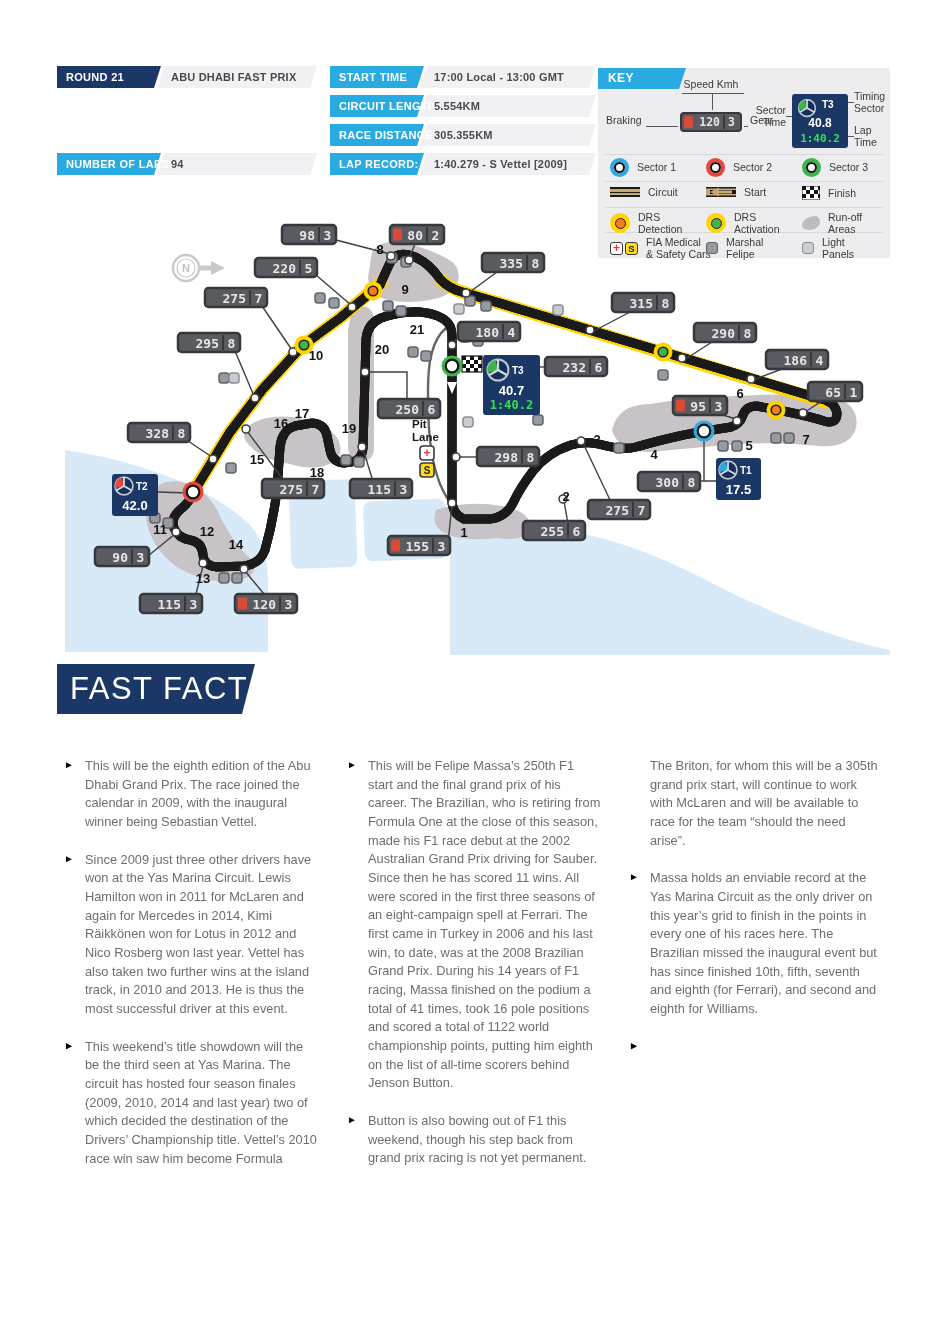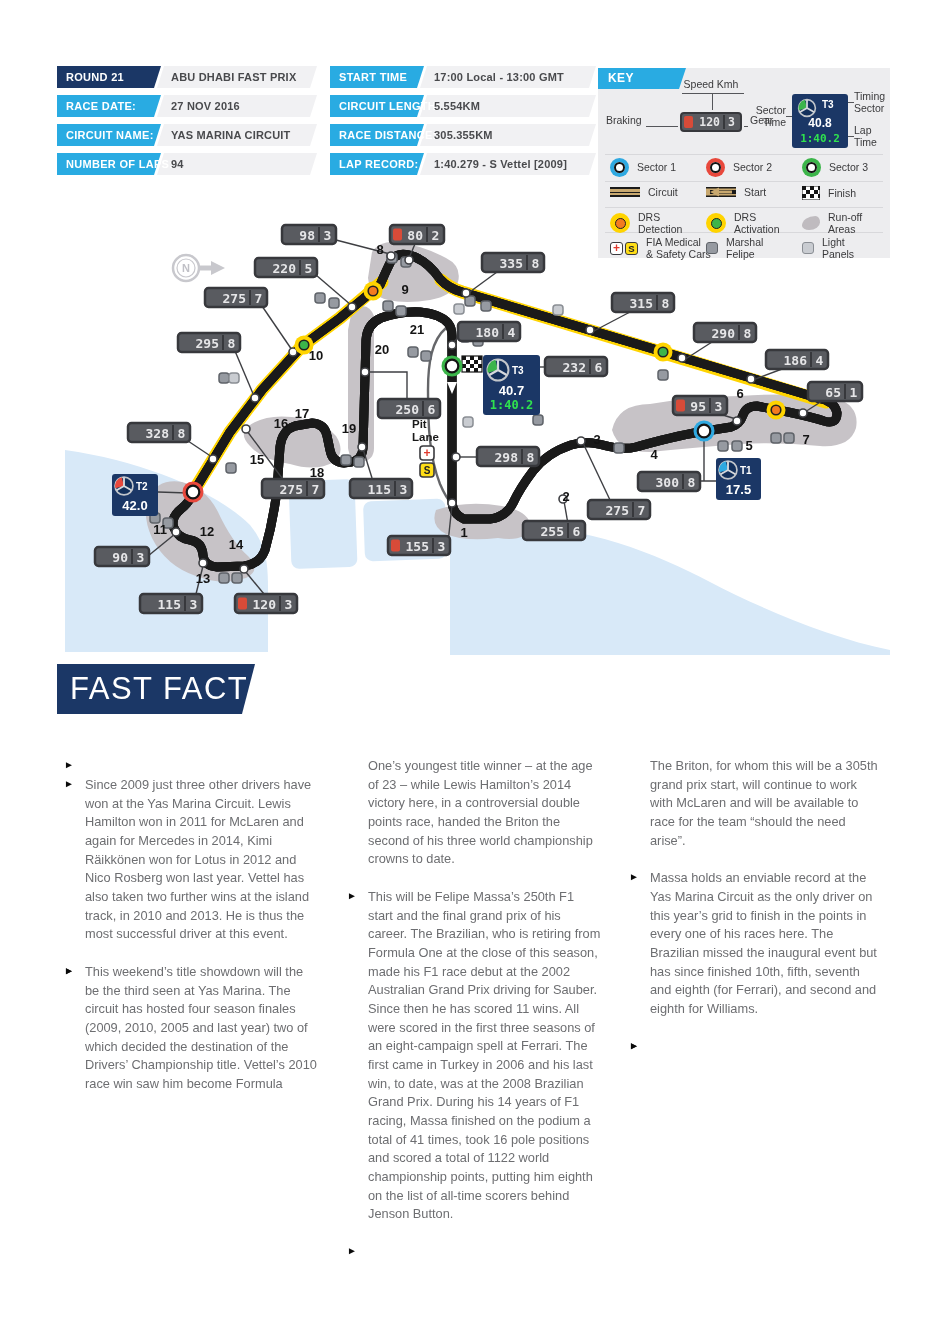--- a/index.html
+++ b/index.html
@@ -87,32 +87,20 @@
 
 <div class="page">
 
   <div class="itable" style="left:57px;top:66px;width:260px;height:110px">
     <div class="irow" style="top:0;width:260px">
       <div class="ibg lab" style="width:104px;background:#1B3766"></div>
         <div class="ibg val" style="left:100px;width:160px"></div>
       <span class="ilab">ROUND 21</span>
       <span class="ival" style="left:114px">ABU DHABI FAST PRIX</span>
     </div>
-    <div class="irow" style="top:29px;width:260px">
-      <div class="ibg lab" style="width:104px;background:#29ABE2"></div>
-        <div class="ibg val" style="left:100px;width:160px"></div>
-      <span class="ilab">RACE DATE:</span>
-      <span class="ival" style="left:114px">27 NOV 2016</span>
-    </div>
-    <div class="irow" style="top:58px;width:260px">
-      <div class="ibg lab" style="width:104px;background:#29ABE2"></div>
-        <div class="ibg val" style="left:100px;width:160px"></div>
-      <span class="ilab">CIRCUIT NAME:</span>
-      <span class="ival" style="left:114px">YAS MARINA CIRCUIT</span>
-    </div>
     <div class="irow" style="top:87px;width:260px">
       <div class="ibg lab" style="width:104px;background:#29ABE2"></div>
         <div class="ibg val" style="left:100px;width:160px"></div>
       <span class="ilab">NUMBER OF LAPS:</span>
       <span class="ival" style="left:114px">94</span>
     </div>
   </div>
 
   <div class="itable" style="left:330px;top:66px;width:266px;height:110px">
     <div class="irow" style="top:0;width:266px">
@@ -668,29 +656,28 @@
           <span class="icon-light"></span>
         </span>
       <span class="klabel">Light
 Panels</span>
       </div>
   </div>
 
   <div class="ff-banner">FAST FACTS</div>
 
   <div class="ffcol" style="left:64px">
-    <div class="ffitem"><span class="ffbullet">►</span></div>
+    <div class="ffitem"><span class="ffbullet">►</span><span>This will be the eighth edition of the Abu Dhabi Grand Prix. The race joined the calendar in 2009, with the inaugural winner being Sebastian Vettel.</span></div>
     <div class="ffitem"><span class="ffbullet">►</span><span>Since 2009 just three other drivers have won at the Yas Marina Circuit. Lewis Hamilton won in 2011 for McLaren and again for Mercedes in 2014, Kimi Räikkönen won for Lotus in 2012 and Nico Rosberg won last year. Vettel has also taken two further wins at the island track, in 2010 and 2013. He is thus the most successful driver at this event.</span></div>
     <div class="ffitem"><span class="ffbullet">►</span></div>
-    <div class="ffitem"><span class="ffbullet">►</span><span>This weekend’s title showdown will the be the third seen at Yas Marina. The circuit has hosted four season finales (2009, 2010, 2005 and last year) two of which decided the destination of the Drivers’ Championship title. Vettel’s 2010 race win saw him become Formula</span></div>
+    <div class="ffitem"><span class="ffbullet">►</span><span>This weekend’s title showdown will the be the third seen at Yas Marina. The circuit has hosted four season finales (2009, 2010, 2014 and last year) two of which decided the destination of the Drivers’ Championship title. Vettel’s 2010 race win saw him become Formula</span></div>
   </div>
   <div class="ffcol" style="left:347px">
-    <div class="ffitem nobullet"><span>One’s youngest title winner – at the age of 23 – while Lewis Hamilton’s 2014 victory here, in a controversial double points race, handed the Briton the second of his three world championship crowns to date.</span></div>
     <div class="ffitem"><span class="ffbullet">►</span><span>This will be Felipe Massa’s 250th F1 start and the final grand prix of his career. The Brazilian, who is retiring from Formula One at the close of this season, made his F1 race debut at the 2002 Australian Grand Prix driving for Sauber. Since then he has scored 11 wins. All were scored in the first three seasons of an eight-campaign spell at Ferrari. The first came in Turkey in 2006 and his last win, to date, was at the 2008 Brazilian Grand Prix. During his 14 years of F1 racing, Massa finished on the podium a total of 41 times, took 16 pole positions and scored a total of 1122 world championship points, putting him eighth on the list of all-time scorers behind Jenson Button.</span></div>
-    <div class="ffitem"><span class="ffbullet">►</span></div>
+    <div class="ffitem"><span class="ffbullet">►</span><span>Button is also bowing out of F1 this weekend, though his step back from grand prix racing is not yet permanent.</span></div>
   </div>
   <div class="ffcol" style="left:629px">
     <div class="ffitem nobullet"><span>The Briton, for whom this will be a 305th grand prix start, will continue to work with McLaren and will be available to race for the team “should the need arise”.</span></div>
     <div class="ffitem"><span class="ffbullet">►</span><span>Massa holds an enviable record at the Yas Marina Circuit as the only driver on this year’s grid to finish in the points in every one of his races here. The Brazilian missed the inaugural event but has since finished 10th, fifth, seventh and eighth (for Ferrari), and second and eighth for Williams.</span></div>
     <div class="ffitem"><span class="ffbullet">►</span></div>
     <div class="ffitem"><span class="ffbullet">►</span></div>
   </div>
 
 </div>
 

